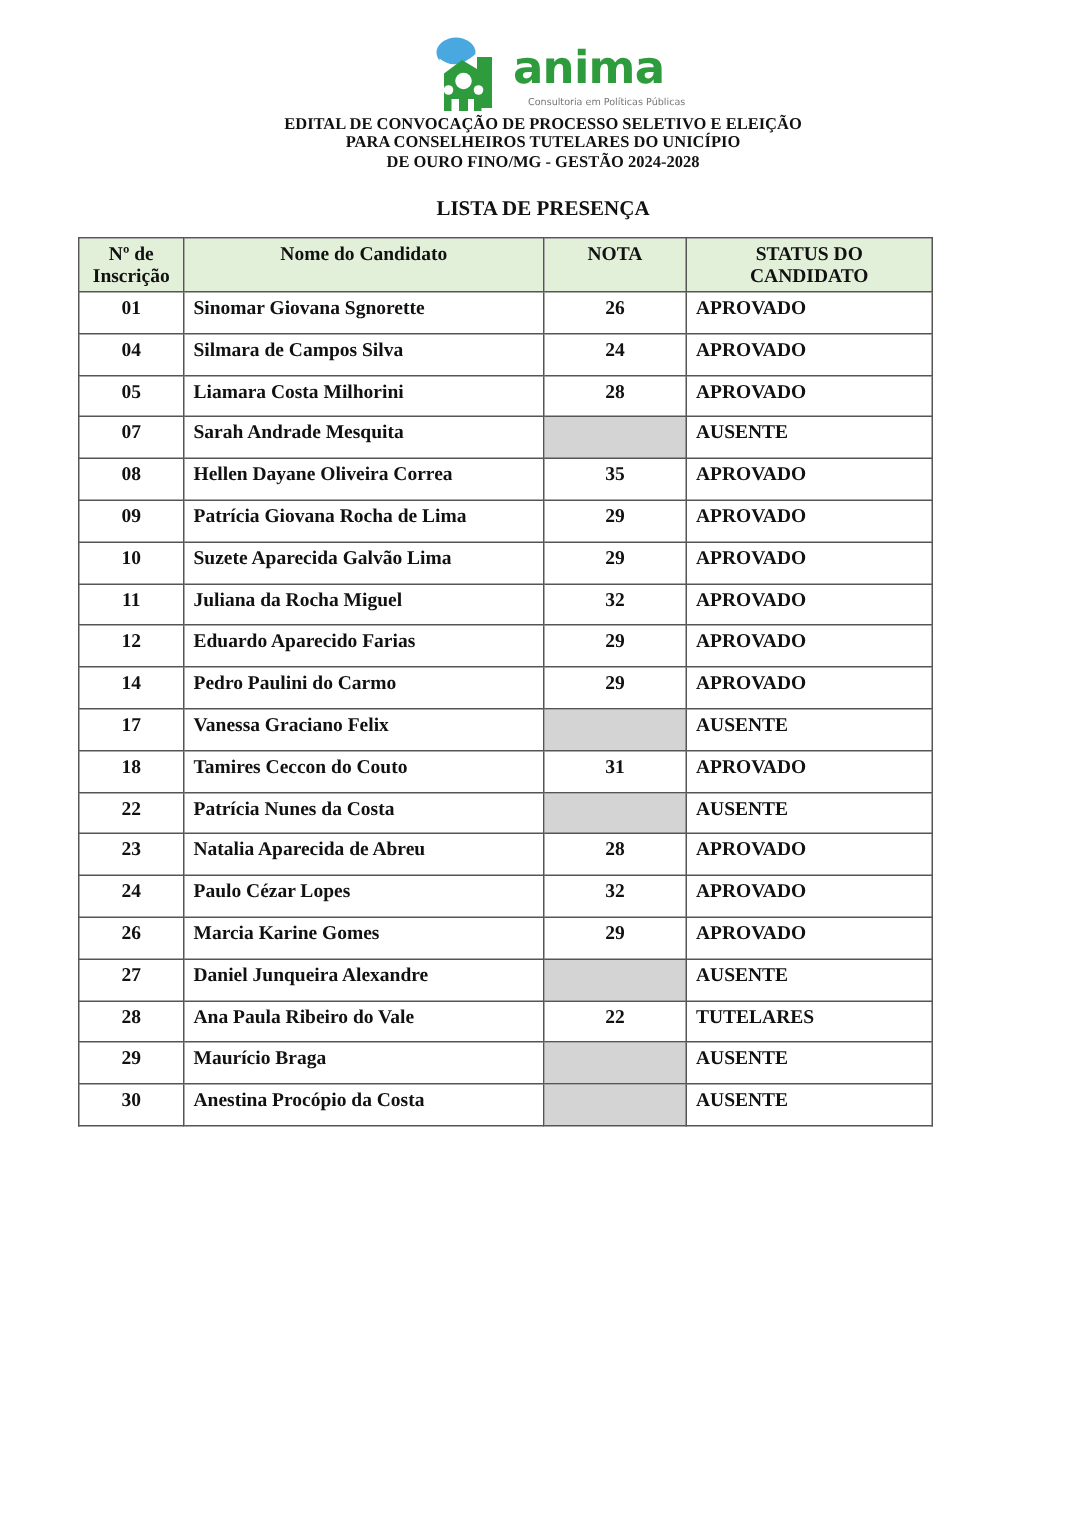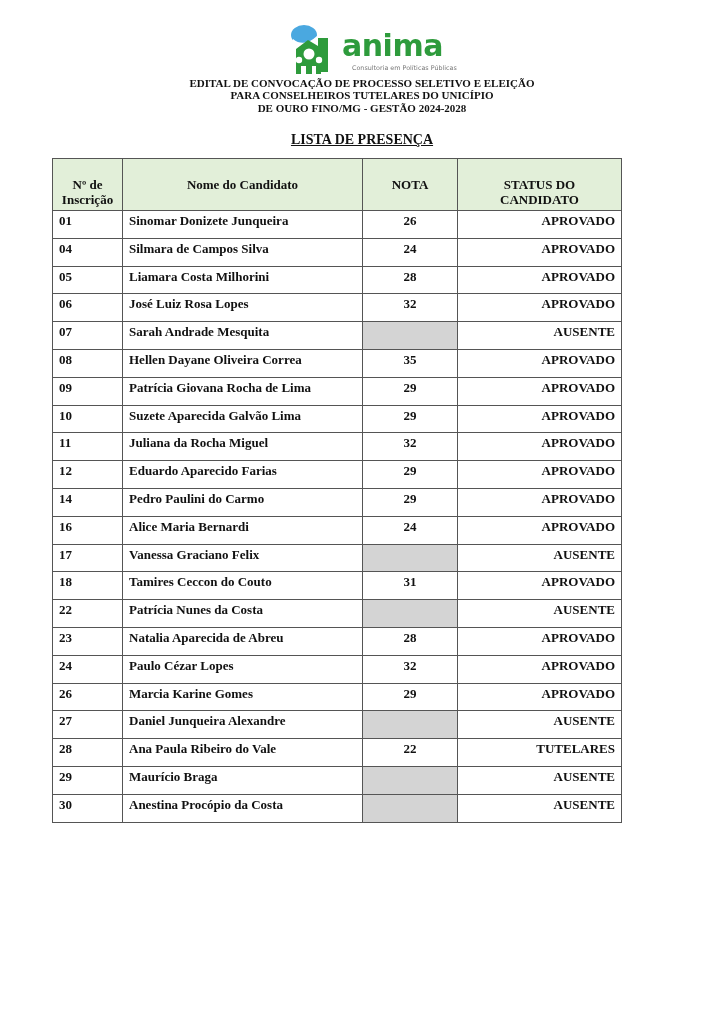--- a/index.html
+++ b/index.html
@@ -20,41 +20,41 @@
     position: absolute; left: 64px; top: 42px;
     font-family: "DejaVu Sans", sans-serif; font-size: 6.4px; color: #777; white-space: nowrap;
   }
   .edital {
     position: absolute; left: 0; width: 724px; top: 77px;
     text-align: center; font-weight: bold; font-size: 11px; line-height: 12.3px;
   }
   .edital div { white-space: nowrap; }
   .list-title {
     position: absolute; left: 0; width: 724px; top: 132px;
-    text-align: center; font-weight: bold; font-size: 14px; text-decoration: underline;
+    text-align: center; font-weight: bold; font-size: 14px;
   }
   table.presenca {
     position: absolute; left: 52px; top: 158px;
     border-collapse: collapse; width: 569px; table-layout: fixed;
     font-size: 13px; font-weight: bold;
   }
   table.presenca th, table.presenca td {
     border: 1px solid #555; padding: 0 6px; overflow: hidden; white-space: nowrap;
   }
   table.presenca th {
     background: #e2efd9; height: 33px; text-align: center; vertical-align: top;
-    font-size: 13px; line-height: 15px; padding-top: 18px;
+    font-size: 13px; line-height: 15px; padding-top: 2px;
   }
   table.presenca td { height: 24.8px; vertical-align: top; padding-top: 2px; line-height: 16px; }
   col.c1 { width: 70px; } col.c2 { width: 240px; } col.c3 { width: 95px; } col.c4 { width: 164px; }
-  td.num { text-align: left; padding-left: 4px; }
+  td.num { text-align: center; padding-left: 4px; }
   td.name { text-align: left; padding-left: 7px; }
   td.nota { text-align: center; }
   td.nota.empty { background: #d4d4d4; }
-  td.status { text-align: right; }
+  td.status { text-align: left; }
 </style>
 </head>
 <body>
 
 <div class="logo">
   <svg class="logo-mark" viewBox="0 0 54 54">
     <ellipse cx="16" cy="13" rx="13" ry="10" fill="#4aa8e0"></ellipse>
     <path d="M5 17 Q16 26 29 14 L29 20 Q16 30 5 22 Z" fill="#ffffff"></path>
     <path d="M8 27 L20 18 L30 24 L30 16 L40 16 L40 50 L32 50 L32 44 L8 44 Z" fill="#2e9b3c"></path>
     <circle cx="21" cy="32" r="5.5" fill="#ffffff"></circle>
@@ -96,43 +96,37 @@
       <th>NOTA</th>
       <th>
         <span>STATUS DO</span><br>
         <span>CANDIDATO</span>
       </th>
     </tr>
   </thead>
   <tbody id="rows">
       <tr>
         <td class="num">01</td>
-        <td class="name">Sinomar Donizete Junqueira</td>
+        <td class="name">Sinomar Giovana Sgnorette</td>
         <td class="nota">26</td>
         <td class="status">APROVADO</td>
       </tr>
       <tr>
         <td class="num">04</td>
         <td class="name">Silmara de Campos Silva</td>
         <td class="nota">24</td>
         <td class="status">APROVADO</td>
       </tr>
       <tr>
         <td class="num">05</td>
         <td class="name">Liamara Costa Milhorini</td>
         <td class="nota">28</td>
         <td class="status">APROVADO</td>
       </tr>
       <tr>
-        <td class="num">06</td>
-        <td class="name">José Luiz Rosa Lopes</td>
-        <td class="nota">32</td>
-        <td class="status">APROVADO</td>
-      </tr>
-      <tr>
         <td class="num">07</td>
         <td class="name">Sarah Andrade Mesquita</td>
         <td class="nota empty"></td>
         <td class="status">AUSENTE</td>
       </tr>
       <tr>
         <td class="num">08</td>
         <td class="name">Hellen Dayane Oliveira Correa</td>
         <td class="nota">35</td>
         <td class="status">APROVADO</td>
@@ -158,26 +152,20 @@
       <tr>
         <td class="num">12</td>
         <td class="name">Eduardo Aparecido Farias</td>
         <td class="nota">29</td>
         <td class="status">APROVADO</td>
       </tr>
       <tr>
         <td class="num">14</td>
         <td class="name">Pedro Paulini do Carmo</td>
         <td class="nota">29</td>
-        <td class="status">APROVADO</td>
-      </tr>
-      <tr>
-        <td class="num">16</td>
-        <td class="name">Alice Maria Bernardi</td>
-        <td class="nota">24</td>
         <td class="status">APROVADO</td>
       </tr>
       <tr>
         <td class="num">17</td>
         <td class="name">Vanessa Graciano Felix</td>
         <td class="nota empty"></td>
         <td class="status">AUSENTE</td>
       </tr>
       <tr>
         <td class="num">18</td>

